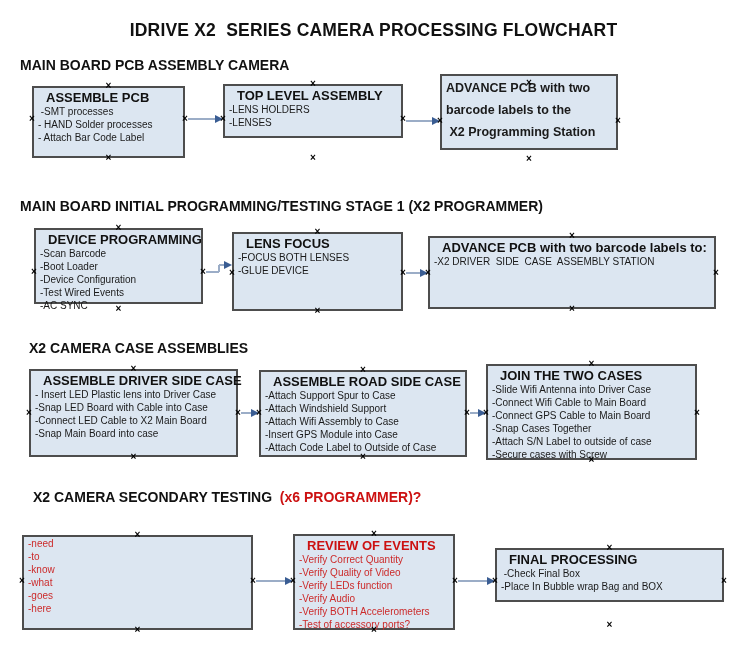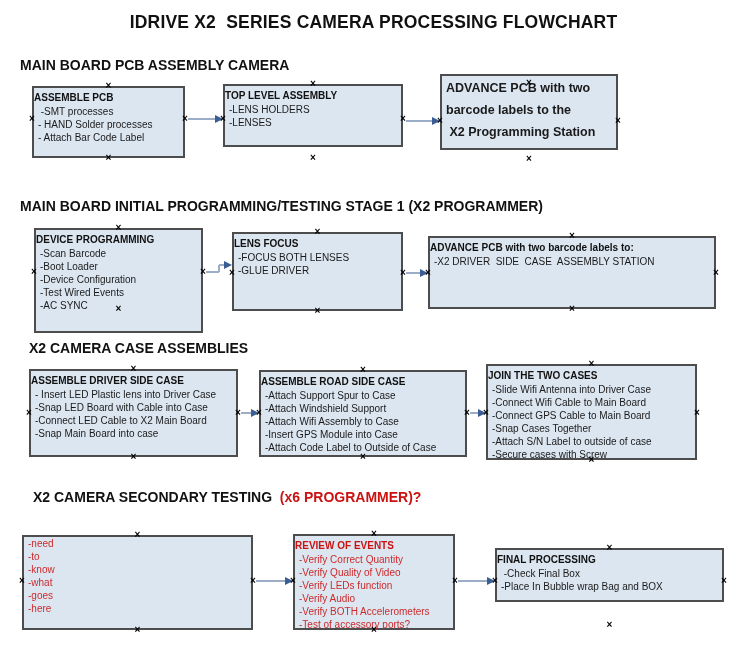--- a/index.html
+++ b/index.html
@@ -1,34 +1,34 @@
 <!DOCTYPE html>
 <html style="--box-fill: #dce6f1; --box-border: #4d4d4d; --connector-line: #9badc7; --connector-head: #3a5d93; --red-heading: #cc1111; --red-text: #cc2b2b;"><head>
 <meta charset="utf-8">
 <style>
   html,body{margin:0;padding:0;background:#fff;}
   .canvas{
     position:relative;width:747px;height:662px;background:#ffffff;
     font-family:"Liberation Sans",sans-serif;overflow:hidden;
   }
   .main-title{
-    position:absolute;left:0;top:12px;width:747px;text-align:center;
+    position:absolute;left:0;top:20px;width:747px;text-align:center;
     font-size:17.5px;font-weight:bold;color:#111;white-space:pre;letter-spacing:.2px;
   }
   .sec-heading{position:absolute;font-size:14px;font-weight:bold;color:#111;white-space:pre;}
   .hseg{white-space:pre;}
   .hseg.red{color:var(--red-heading);}
   .box{
     position:absolute;background:var(--box-fill);
     border:2px solid var(--box-border);border-top-width:2.5px;
     box-sizing:border-box;overflow:visible;
   }
   .box-title{
-    font-size:10px;font-weight:bold;color:#111;
-    padding:2px 0 0 0;line-height:15px;white-space:pre;
+    font-size:13px;font-weight:bold;color:#111;
+    padding:2px 0 0 12px;line-height:15px;white-space:pre;
   }
   .box-title.red-t{color:var(--red-heading);}
   .box-item{
     font-size:10px;color:#1a1a1a;line-height:13px;padding-left:4px;white-space:pre;
   }
   .box-item.red-t{color:var(--red-text);}
   .box-item.big{font-size:12.5px;font-weight:bold;line-height:19px;padding-top:3px;}
   .handle{
     position:absolute;font-size:10px;font-weight:bold;color:#000;line-height:10px;
     transform:translate(-50%,-50%);z-index:5;
@@ -50,21 +50,21 @@
       <div class="box" style="left: 32px; top: 86px; width: 153px; height: 72px;">
         <div class="box-title">ASSEMBLE PCB</div>
         <div class="box-item"> -SMT processes</div>
         <div class="box-item">- HAND Solder processes</div>
         <div class="box-item">- Attach Bar Code Label</div>
       </div>
       <div class="handle" style="left: 108.5px; top: 86px;">×</div>
       <div class="handle" style="left: 108.5px; top: 158px;">×</div>
       <div class="handle" style="left: 32px; top: 119px;">×</div>
       <div class="handle" style="left: 185px; top: 119px;">×</div>
-      <div class="box" style="left: 223px; top: 84px; width: 180px; height: 63px;">
+      <div class="box" style="left: 223px; top: 84px; width: 180px; height: 54px;">
         <div class="box-title">TOP LEVEL ASSEMBLY</div>
         <div class="box-item">-LENS HOLDERS</div>
         <div class="box-item">-LENSES</div>
       </div>
       <div class="handle" style="left: 313px; top: 84px;">×</div>
       <div class="handle" style="left: 313px; top: 158px;">×</div>
       <div class="handle" style="left: 223px; top: 119px;">×</div>
       <div class="handle" style="left: 403px; top: 119px;">×</div>
       <div class="box" style="left: 440px; top: 74px; width: 178px; height: 76px;">
         <div class="box-item big">ADVANCE PCB with two</div>
@@ -73,36 +73,36 @@
       </div>
       <div class="handle" style="left: 529px; top: 83px;">×</div>
       <div class="handle" style="left: 529px; top: 159px;">×</div>
       <div class="handle" style="left: 440px; top: 121px;">×</div>
       <div class="handle" style="left: 618px; top: 121px;">×</div>
       <div class="conn-line" style="left: 188px; top: 118.2px; width: 29px; height: 1.6px;"></div>
       <div class="conn-arrow" style="left: 215px; top: 115px;"></div>
       <div class="conn-line" style="left: 406px; top: 120.2px; width: 28px; height: 1.6px;"></div>
       <div class="conn-arrow" style="left: 432px; top: 117px;"></div>
       <div class="sec-heading" style="left: 20px; top: 198px;"><span class="hseg">MAIN BOARD INITIAL PROGRAMMING/TESTING STAGE 1 (X2 PROGRAMMER)</span></div>
-      <div class="box" style="left: 34px; top: 228px; width: 169px; height: 105px;">
+      <div class="box" style="left: 34px; top: 228px; width: 169px; height: 76px;">
         <div class="box-title">DEVICE PROGRAMMING</div>
         <div class="box-item">-Scan Barcode</div>
         <div class="box-item">-Boot Loader</div>
         <div class="box-item">-Device Configuration</div>
         <div class="box-item">-Test Wired Events</div>
         <div class="box-item">-AC SYNC</div>
       </div>
       <div class="handle" style="left: 118.5px; top: 228px;">×</div>
       <div class="handle" style="left: 118.5px; top: 309px;">×</div>
       <div class="handle" style="left: 34px; top: 272px;">×</div>
       <div class="handle" style="left: 203px; top: 272px;">×</div>
       <div class="box" style="left: 232px; top: 232px; width: 171px; height: 79px;">
         <div class="box-title">LENS FOCUS</div>
         <div class="box-item">-FOCUS BOTH LENSES</div>
-        <div class="box-item">-GLUE DRIVER</div>
+        <div class="box-item">-GLUE DEVICE</div>
       </div>
       <div class="handle" style="left: 317.5px; top: 232px;">×</div>
       <div class="handle" style="left: 317.5px; top: 311px;">×</div>
       <div class="handle" style="left: 232px; top: 273px;">×</div>
       <div class="handle" style="left: 403px; top: 273px;">×</div>
       <div class="box" style="left: 428px; top: 236px; width: 288px; height: 73px;">
         <div class="box-title">ADVANCE PCB with two barcode labels to:</div>
         <div class="box-item">-X2 DRIVER  SIDE  CASE  ASSEMBLY STATION</div>
       </div>
       <div class="handle" style="left: 572px; top: 236px;">×</div>

